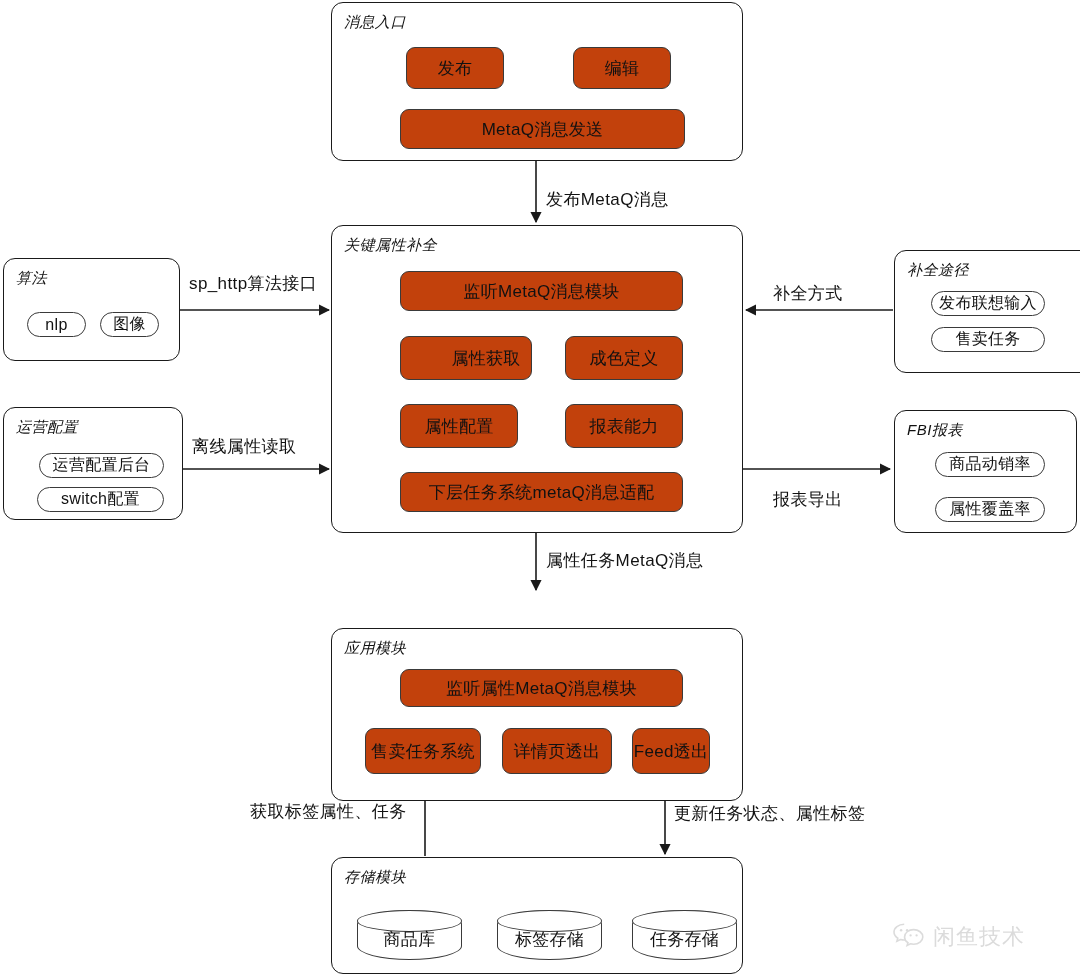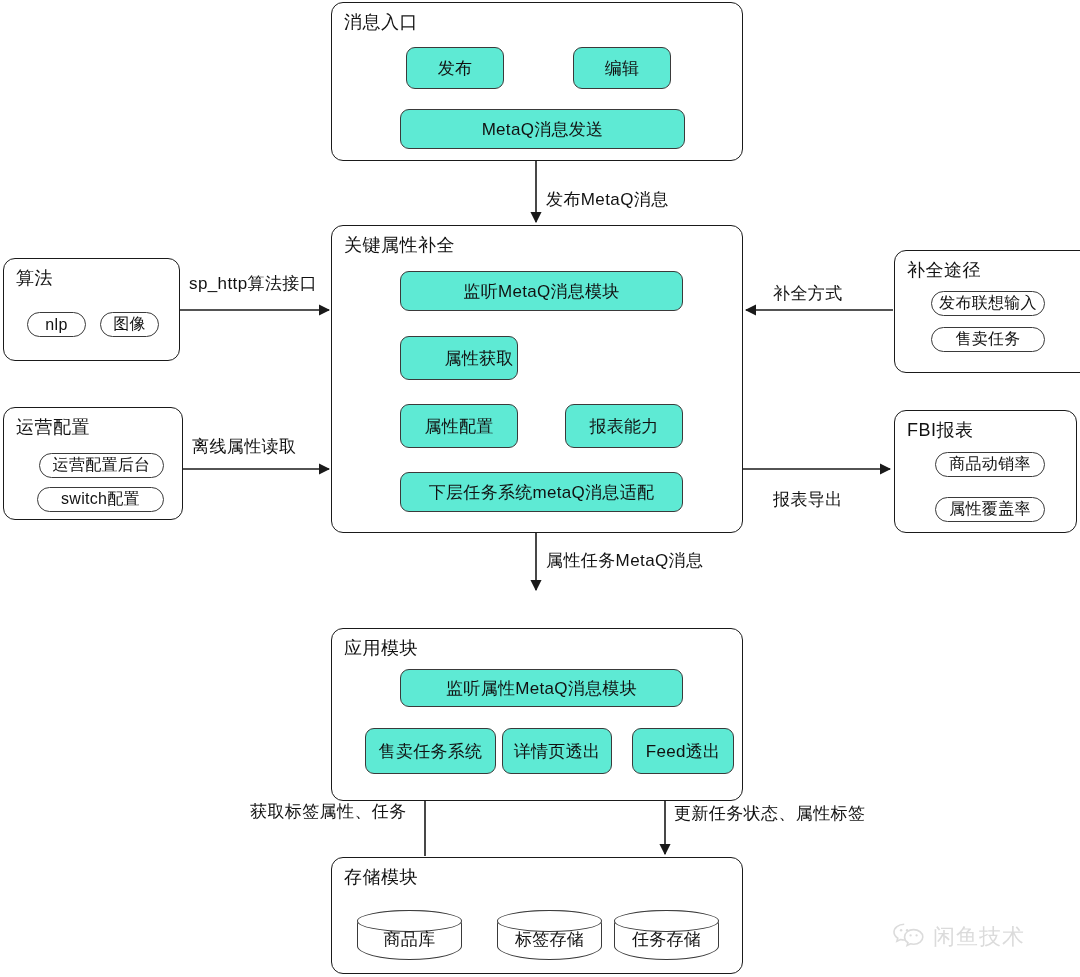--- a/index.html
+++ b/index.html
@@ -25,34 +25,35 @@
     position: absolute;
     box-sizing: border-box;
     border: 1.6px solid #1a1a1a;
     border-radius: 12px;
     background: #ffffff;
   }
   .group-title {
     position: absolute;
     left: 12px;
     top: 7px;
-    font-size: 18px;
+    font-size: 15px;
     line-height: 24px;
     letter-spacing: .5px;
     white-space: nowrap;
     color: #111;
+    font-style: italic;
   }
 
   
   .node {
     position: absolute;
     box-sizing: border-box;
     border: 1.4px solid #3a3a3a;
     border-radius: 9px;
-    background: #5eead4;
+    background: #c2410c;
     display: flex;
     align-items: center;
     justify-content: center;
     font-size: 17px;
     letter-spacing: .3px;
     white-space: nowrap;
     color: #111;
   }
 
   
@@ -191,55 +192,56 @@
 
   <div class="group" style="left:3px; top:407px; width:180px; height:113px;">
     <div class="group-title">运营配置</div>
     <div class="pill" style="left:35px; top:45px; width:125px; height:25px;">运营配置后台</div>
     <div class="pill" style="left:33px; top:79px; width:127px; height:25px;">switch配置</div>
   </div>
 
   <div class="group" style="left:331px; top:225px; width:412px; height:308px;">
     <div class="group-title">关键属性补全</div>
     <div class="node" style="left:68px; top:45px; width:283px; height:40px;">监听MetaQ消息模块</div>
-    <div class="node" style="left:68px; top:110px; width:118px; height:44px;padding-left:40px;">属性获取</div>
+    <div class="node" style="left:68px; top:110px; width:132px; height:44px;padding-left:40px;">属性获取</div>
+    <div class="node" style="left:233px; top:110px; width:118px; height:44px;">成色定义</div>
     <div class="node" style="left:68px; top:178px; width:118px; height:44px;">属性配置</div>
     <div class="node" style="left:233px; top:178px; width:118px; height:44px;">报表能力</div>
     <div class="node" style="left:68px; top:246px; width:283px; height:40px;">下层任务系统metaQ消息适配</div>
   </div>
 
   <div class="group" style="left:894px; top:250px; width:212px; height:123px;">
     <div class="group-title">补全途径</div>
     <div class="pill" style="left:36px; top:40px; width:114px; height:25px;">发布联想输入</div>
     <div class="pill" style="left:36px; top:76px; width:114px; height:25px;">售卖任务</div>
   </div>
 
   <div class="group" style="left:894px; top:410px; width:183px; height:123px;">
     <div class="group-title">FBI报表</div>
     <div class="pill" style="left:40px; top:41px; width:110px; height:25px;">商品动销率</div>
     <div class="pill" style="left:40px; top:86px; width:110px; height:25px;">属性覆盖率</div>
   </div>
 
   <div class="group" style="left:331px; top:593px; width:412px; height:173px;margin-top:35px;">
     <div class="group-title">应用模块</div>
     <div class="node" style="left:68px; top:40px; width:283px; height:38px;">监听属性MetaQ消息模块</div>
-    <div class="node" style="left:33px; top:99px; width:131px; height:46px;">售卖任务系统</div>
+    <div class="node" style="left:33px; top:99px; width:116px; height:46px;">售卖任务系统</div>
     <div class="node" style="left:170px; top:99px; width:110px; height:46px;">详情页透出</div>
-    <div class="node" style="left:300px; top:99px; width:102px; height:46px;">Feed透出</div>
+    <div class="node" style="left:300px; top:99px; width:78px; height:46px;">Feed透出</div>
   </div>
 
   <div class="group" style="left:331px; top:857px; width:412px; height:117px;">
     <div class="group-title">存储模块</div>
     <div class="cyl" style="left:25px; top:52px; width:105px; height:50px;">
       <span class="cyl-label">商品库</span>
     </div>
     <div class="cyl" style="left:165px; top:52px; width:105px; height:50px;">
       <span class="cyl-label">标签存储</span>
     </div>
-    <div class="cyl" style="left:282px; top:52px; width:105px; height:50px;">
+    <div class="cyl" style="left:300px; top:52px; width:105px; height:50px;">
       <span class="cyl-label">任务存储</span>
     </div>
   </div>
 
   <div class="watermark" style="left:892px; top:922px;">
     <svg width="34" height="26" viewBox="0 0 34 26">
       <g fill="none" stroke="#8a8a8a" stroke-width="1.6">
         <path d="M12.2 2.2 C6.4 2.2 2 5.8 2 10.1 c0 2.5 1.5 4.7 3.8 6.1 l-0.9 3.1 3.5 -1.8
                  c1.2 0.3 2.5 0.5 3.8 0.5 0.4 0 0.8 0 1.2 -0.05"></path>
         <path d="M21.6 7.6 c5 0 9.2 3.3 9.2 7.3 0 4 -4.1 7.3 -9.2 7.3 -1.1 0 -2.2 -0.15 -3.2 -0.45

